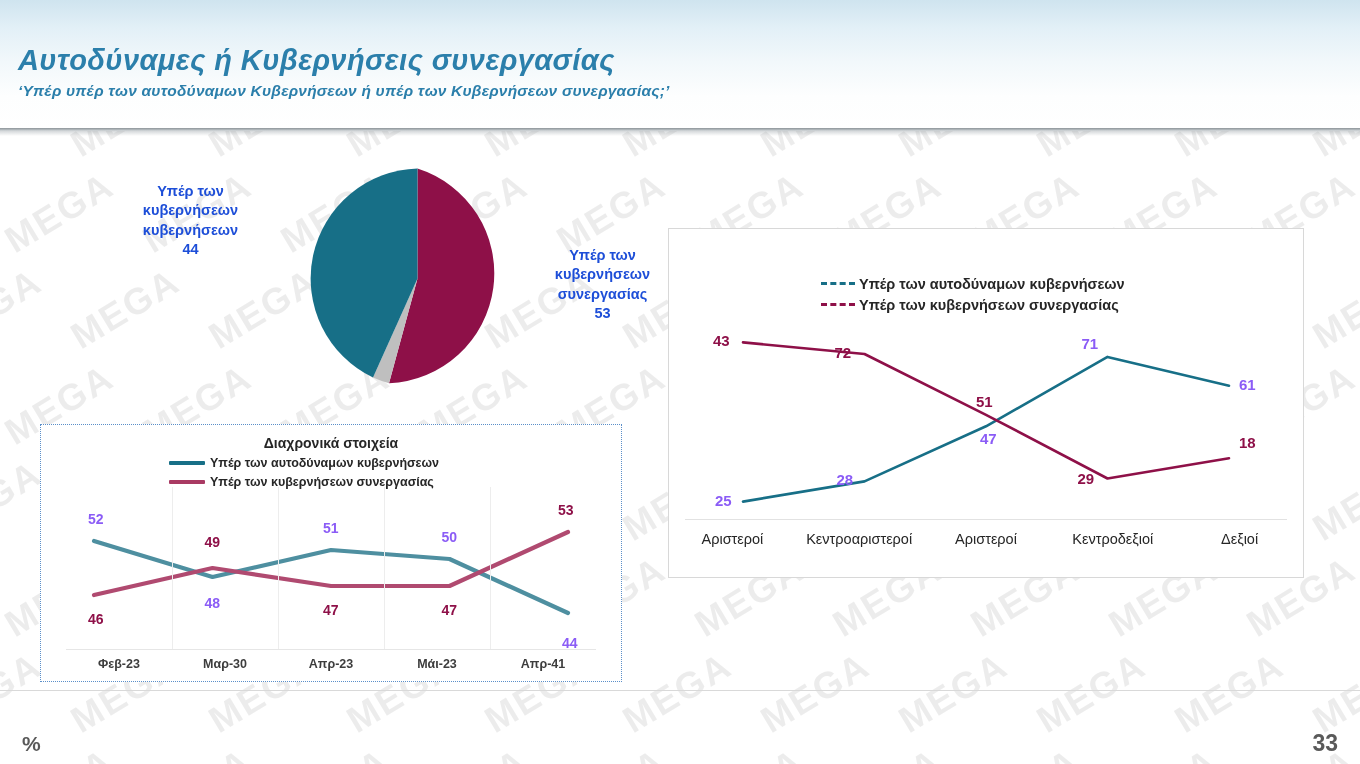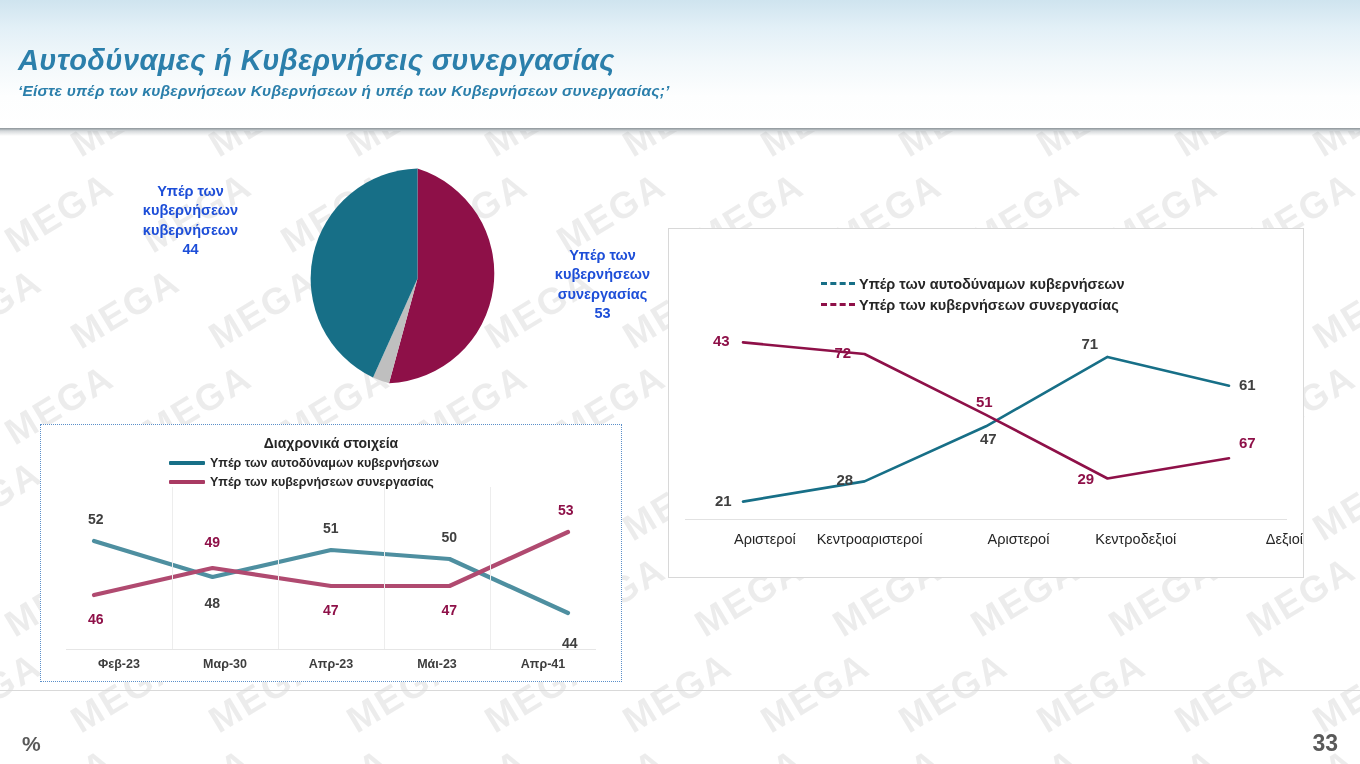--- a/index.html
+++ b/index.html
@@ -92,24 +92,24 @@
       radial-gradient(circle at 4.8px 1.0px,#d83a3a 1.1px,transparent 1.2px);
     background-size:6.4px 4px;
   }
   .tp-legend{position:absolute;left:152px;top:44px;}
   .lg-row{display:flex;align-items:center;height:21px;}
   .lg-dash{width:34px;height:0;border-top:3px dashed;margin-right:4px;}
   .lg-txt{font-size:14.5px;font-weight:700;color:#262626;white-space:nowrap;}
   .tp-plot{position:absolute;left:0;top:96px;width:634px;height:194px;}
   .tp-axis{position:absolute;left:16px;top:290px;width:602px;height:1px;background:#e2e2e2;}
   .tp-cats{position:absolute;left:0;top:302px;width:634px;display:flex;}
-  .tp-cat{flex:1;text-align:right;font-size:14.5px;color:#262626;font-weight:400;}
+  .tp-cat{flex:1;text-align:center;font-size:14.5px;color:#262626;font-weight:400;}
 
   .dlabel{position:absolute;font-size:15px;font-weight:700;white-space:nowrap;}
-  .c-teal{color:#404040;}
+  .c-teal{color:#8b5cf6;}
   .c-mag{color:#8e1048;}
 
   
   #ts-panel{left:40px;top:424px;width:580px;height:256px;border:1px dotted #5b8fc9;background:#fff;}
   .ts-title{position:absolute;left:0;top:10px;width:100%;text-align:center;font-size:14px;font-weight:700;color:#262626;}
   .ts-legend{position:absolute;left:128px;top:28px;}
   .ts-row{display:flex;align-items:center;height:19px;}
   .ts-dash{width:36px;height:4px;margin-right:5px;border-radius:1px;}
   .ts-txt{font-size:12.5px;font-weight:700;color:#262626;white-space:nowrap;}
   .ts-plot{position:absolute;left:25px;top:62px;width:530px;height:162px;}
@@ -228,21 +228,21 @@
       <div class="wm" style="left: 552px; top: 768px;">MEGA</div>
       <div class="wm" style="left: 690px; top: 768px;">MEGA</div>
       <div class="wm" style="left: 828px; top: 768px;">MEGA</div>
       <div class="wm" style="left: 966px; top: 768px;">MEGA</div>
       <div class="wm" style="left: 1104px; top: 768px;">MEGA</div>
       <div class="wm" style="left: 1242px; top: 768px;">MEGA</div>
     </div>
 
   <div class="header">
     <div class="title">Αυτοδύναμες ή Κυβερνήσεις συνεργασίας</div>
-    <div class="subtitle">‘Είστε υπέρ των κυβερνήσεων Κυβερνήσεων ή υπέρ των Κυβερνήσεων συνεργασίας;’</div>
+    <div class="subtitle">‘Υπέρ υπέρ των αυτοδύναμων Κυβερνήσεων ή υπέρ των Κυβερνήσεων συνεργασίας;’</div>
   </div>
   <div class="header-rule"></div>
   <div class="header-rule2"></div>
 
   <div class="photo">
     <svg viewBox="0 0 315 128" preserveAspectRatio="none">
       <defs>
         <linearGradient id="pg1" x1="0" y1="0" x2="1" y2="1">
           <stop offset="0" stop-color="#e9ded7"></stop>
             <stop offset="1" stop-color="#cbd6de"></stop>
@@ -335,30 +335,30 @@
         <span class="lg-txt">Υπέρ των κυβερνήσεων συνεργασίας</span>
       </div>
     </div>
 
     <div class="tp-plot">
       <svg viewBox="0 0 634 194" width="634" height="194">
         <polyline id="tp-line-teal" fill="none" stroke="#176F87" stroke-width="2.6" stroke-linejoin="round" stroke-linecap="round" points="74.0,176.6 195.5,156.4 317.0,101.3 438.5,31.9 560.0,60.8"></polyline>
         <polyline id="tp-line-mag" fill="none" stroke="#8E1048" stroke-width="2.6" stroke-linejoin="round" stroke-linecap="round" points="74.0,17.4 195.5,29.0 317.0,89.8 438.5,153.5 560.0,133.2"></polyline>
       </svg>
       <div id="tp-labels">
-          <div class="dlabel c-teal" style="left: 46px; top: 166.627px;">21</div>
+          <div class="dlabel c-teal" style="left: 46px; top: 166.627px;">25</div>
           <div class="dlabel c-teal" style="left: 167.5px; top: 146.358px;">28</div>
           <div class="dlabel c-teal" style="left: 311px; top: 105.343px;">47</div>
           <div class="dlabel c-teal" style="left: 412.5px; top: 9.85075px;">71</div>
           <div class="dlabel c-teal" style="left: 570px; top: 50.806px;">61</div>
           <div class="dlabel c-mag" style="left: 44px; top: 7.37313px;">43</div>
           <div class="dlabel c-mag" style="left: 165.5px; top: 18.9552px;">72</div>
           <div class="dlabel c-mag" style="left: 307px; top: 67.7612px;">51</div>
           <div class="dlabel c-mag" style="left: 408.5px; top: 145.463px;">29</div>
-          <div class="dlabel c-mag" style="left: 570px; top: 109.194px;">67</div>
+          <div class="dlabel c-mag" style="left: 570px; top: 109.194px;">18</div>
         </div>
     </div>
 
     <div class="tp-axis"></div>
     <div class="tp-cats" id="tp-cats">
         <div class="tp-cat">Αριστεροί</div>
         <div class="tp-cat">Κεντροαριστεροί</div>
         <div class="tp-cat">Αριστεροί</div>
         <div class="tp-cat">Κεντροδεξιοί</div>
         <div class="tp-cat">Δεξιοί</div>

